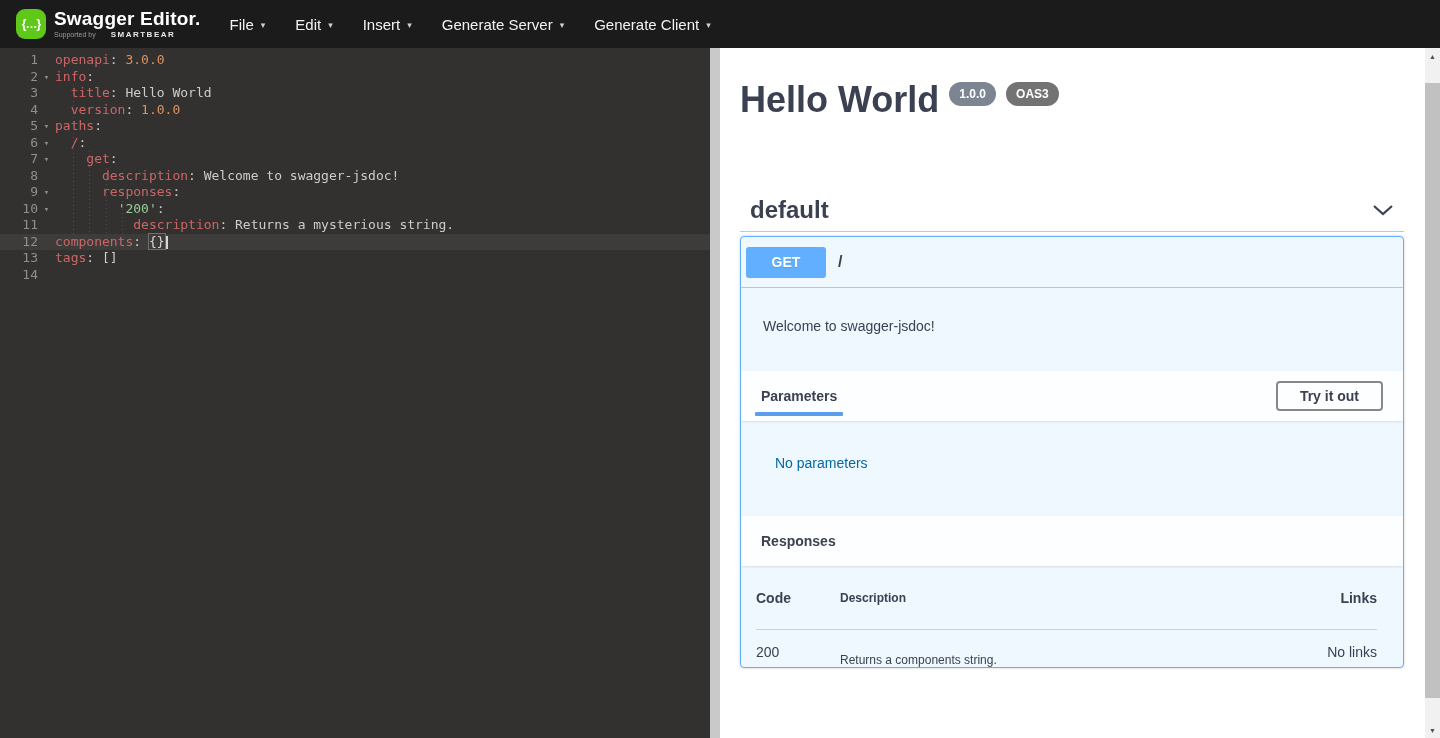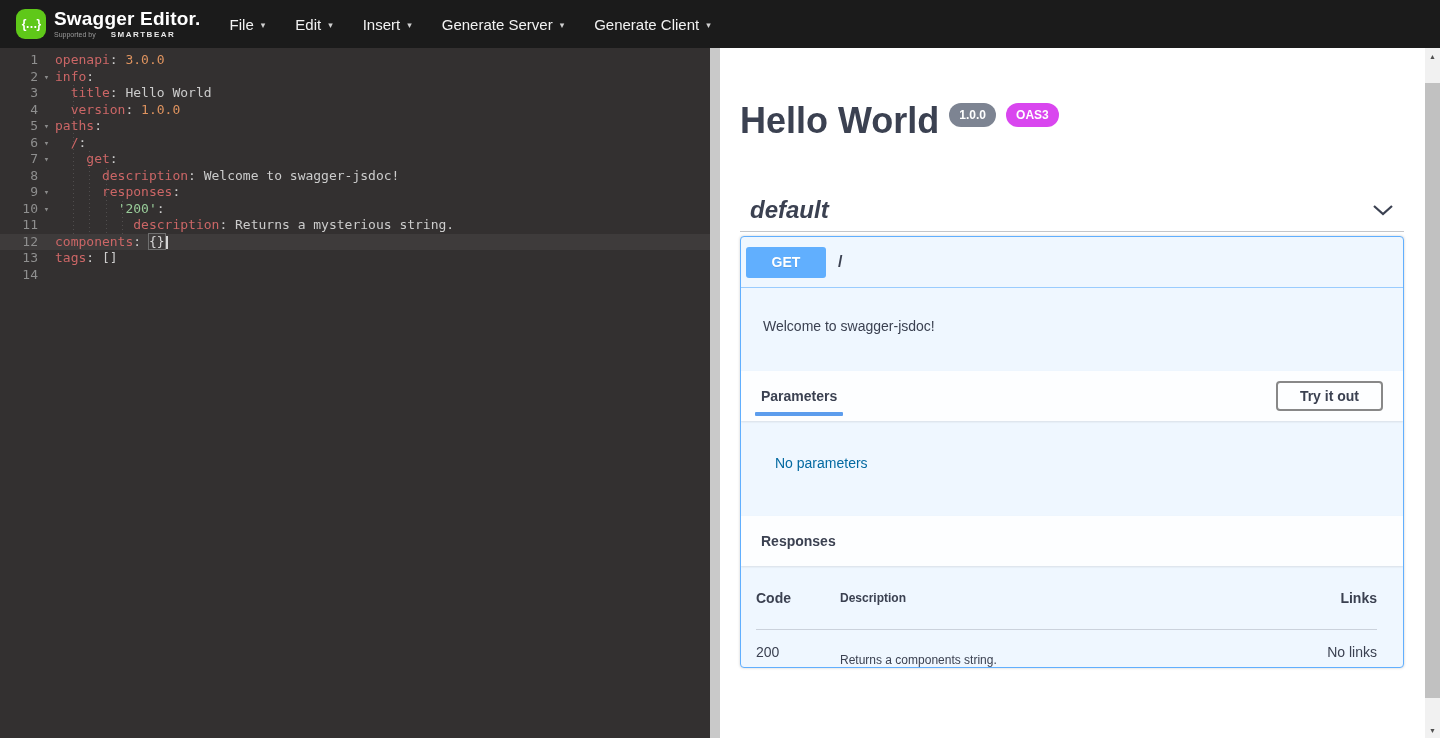--- a/index.html
+++ b/index.html
@@ -40,31 +40,31 @@
   .tok-num { color:#de935f; }
   .tok-str { color:#99cc99; }
   .tok-bracket { color:#d8d8d8; outline:1px solid #6f6f6f; }
   .ed-cursor { display:inline-block; width:2px; height:13px; background:#d6d6d6;
                vertical-align:middle; margin-left:1px; }
   .indent-guide { position:absolute; width:1px; z-index:0;
       background:repeating-linear-gradient(180deg, rgba(255,255,255,.14) 0 1px, transparent 1px 4px); }
 
   
   .sw { color:#3b4151; }
-  .title-row { position:absolute; left:20px; top:53px; display:flex; align-items:flex-start;text-align:right; }
+  .title-row { position:absolute; left:20px; top:32px; display:flex; align-items:flex-start;text-align:right; }
   .api-title { font-size:36px; font-weight:700; line-height:40px; color:#3b4151; }
   .pill { display:inline-block; border-radius:57px; color:#fff; font-size:12px; font-weight:700;
           padding:5px 10px; margin-left:10px; margin-top:2px; }
   .pill.version { background:#7d8492; }
-  .pill.oas { background:#d946ef; }
+  .pill.oas { background:#737373; }
 
   .tag-section { position:absolute; left:20px; top:140px; width:664px; }
   .tag-row { height:44px; display:flex; align-items:center; justify-content:space-between;
              padding:0 10px; border-bottom:1px solid rgba(59,65,81,.3); cursor:pointer; }
-  .tag-name { font-size:24px; font-weight:700; color:#3b4151;font-style:italic; }
+  .tag-name { font-size:24px; font-weight:700; color:#3b4151; }
 
   .opblock { margin-top:4px; border:1px solid #61affe; border-radius:4px;
              background:#eff7ff; box-shadow:0 0 3px rgba(0,0,0,.19); overflow:hidden; }
   .op-summary { height:51px; display:flex; align-items:center; padding:0 5px;
                 border-bottom:1px solid rgba(97,175,254,.6); cursor:pointer; }
   .method-btn { background:#61affe; color:#fff; font-weight:700; font-size:14px;
                 border:none; border-radius:3px; width:80px; height:31px;
                 text-shadow:0 1px 0 rgba(0,0,0,.1); cursor:pointer; }
   .op-path { margin-left:12px; font-size:16px; font-weight:600; color:#3b4151; }
   .op-desc { padding:30px 22px; font-size:14px; color:#3b4151; height:83px; }

